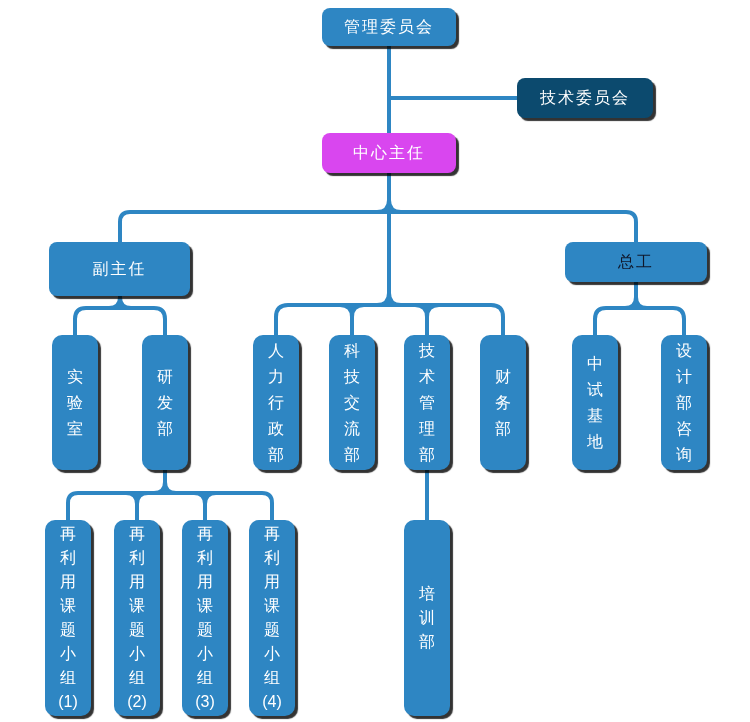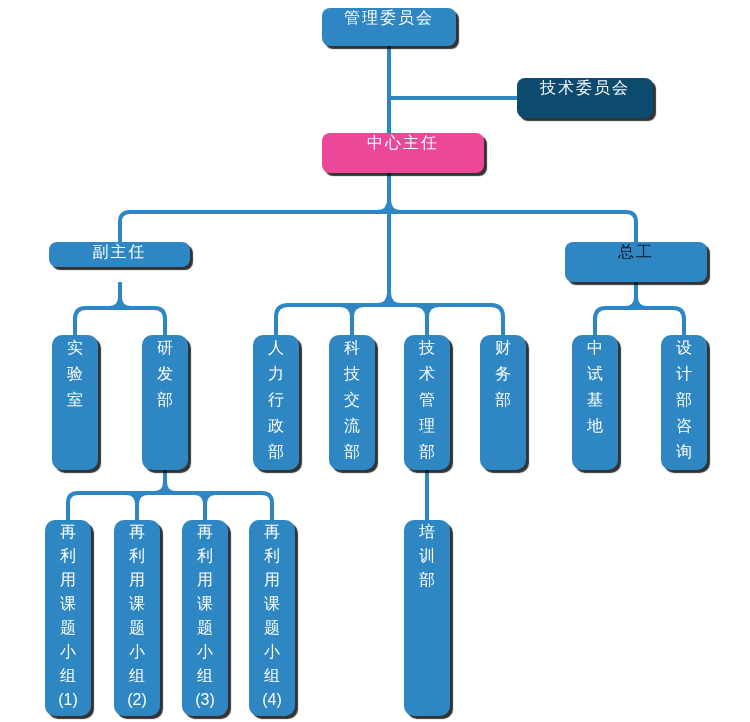--- a/index.html
+++ b/index.html
@@ -4,21 +4,21 @@
 <style>
   html,body{margin:0;padding:0;}
   body{
     width:750px;height:722px;position:relative;overflow:hidden;
     font-family:"Liberation Sans","DejaVu Sans",sans-serif;
   }
   .canvas{position:absolute;left:0;top:0;width:750px;height:722px;}
   svg.edges{position:absolute;left:0;top:0;pointer-events:none;}
   svg.edges path{fill:none;stroke-width:4px;stroke-linecap:butt;}
   .node{
-    position:absolute;display:flex;justify-content:center;
+    position:absolute;display:flex;align-items:center;justify-content:center;
     box-sizing:border-box;border-radius:8px;font-size:16px;
   }
   .node.v{border-radius:10px;}
   .node span{white-space:pre-line;text-align:center;display:block;}
   .node.h span{letter-spacing:2px;line-height:20px;}
   .node.v3 span{line-height:26px;}
   .node.v4 span{line-height:24px;}
 </style>
 </head>
 <body style="background: rgb(255, 255, 255);">
@@ -43,24 +43,24 @@
       <path d="M205,493 L205,521 M194,493 Q205,493 205,504 M216,493 Q205,493 205,504" stroke="#2E86C3"></path>
       <path d="M427,469 L427,521" stroke="#2E86C3"></path>
     </svg>
 
   <div class="node h" style="left: 322px; top: 8px; width: 134px; height: 38px; background: rgb(46, 134, 195); color: rgb(255, 255, 255); box-shadow: rgba(0, 0, 0, 0.8) 3px 3px 1px;">
     <span>管理委员会</span>
   </div>
   <div class="node h" style="left: 517px; top: 78px; width: 136px; height: 40px; background: #0c4a6e; color: rgb(255, 255, 255); box-shadow: rgba(0, 0, 0, 0.8) 3px 3px 1px;">
     <span>技术委员会</span>
   </div>
-  <div class="node h" style="left: 322px; top: 133px; width: 162px; height: 40px; background: #ec4899; color: rgb(255, 255, 255); box-shadow: rgba(0, 0, 0, 0.8) 3px 3px 1px;">
+  <div class="node h" style="left: 322px; top: 133px; width: 134px; height: 40px; background: #d946ef; color: rgb(255, 255, 255); box-shadow: rgba(0, 0, 0, 0.8) 3px 3px 1px;">
     <span>中心主任</span>
   </div>
-  <div class="node h" style="left: 49px; top: 242px; width: 141px; height: 25px; background: rgb(46, 134, 195); color: rgb(255, 255, 255); box-shadow: rgba(0, 0, 0, 0.8) 3px 3px 1px;">
+  <div class="node h" style="left: 49px; top: 242px; width: 141px; height: 54px; background: rgb(46, 134, 195); color: rgb(255, 255, 255); box-shadow: rgba(0, 0, 0, 0.8) 3px 3px 1px;">
     <span>副主任</span>
   </div>
   <div class="node h" style="left: 565px; top: 242px; width: 142px; height: 40px; background: rgb(46, 134, 195); color: #0f172a; box-shadow: rgba(0, 0, 0, 0.8) 3px 3px 1px;">
     <span>总工</span>
   </div>
 
   <div class="node v v3" style="left: 52px; top: 335px; width: 46px; height: 135px; background: rgb(46, 134, 195); color: rgb(255, 255, 255); box-shadow: rgba(0, 0, 0, 0.8) 3px 3px 1px;">
     <span>实
 验
 室</span>

